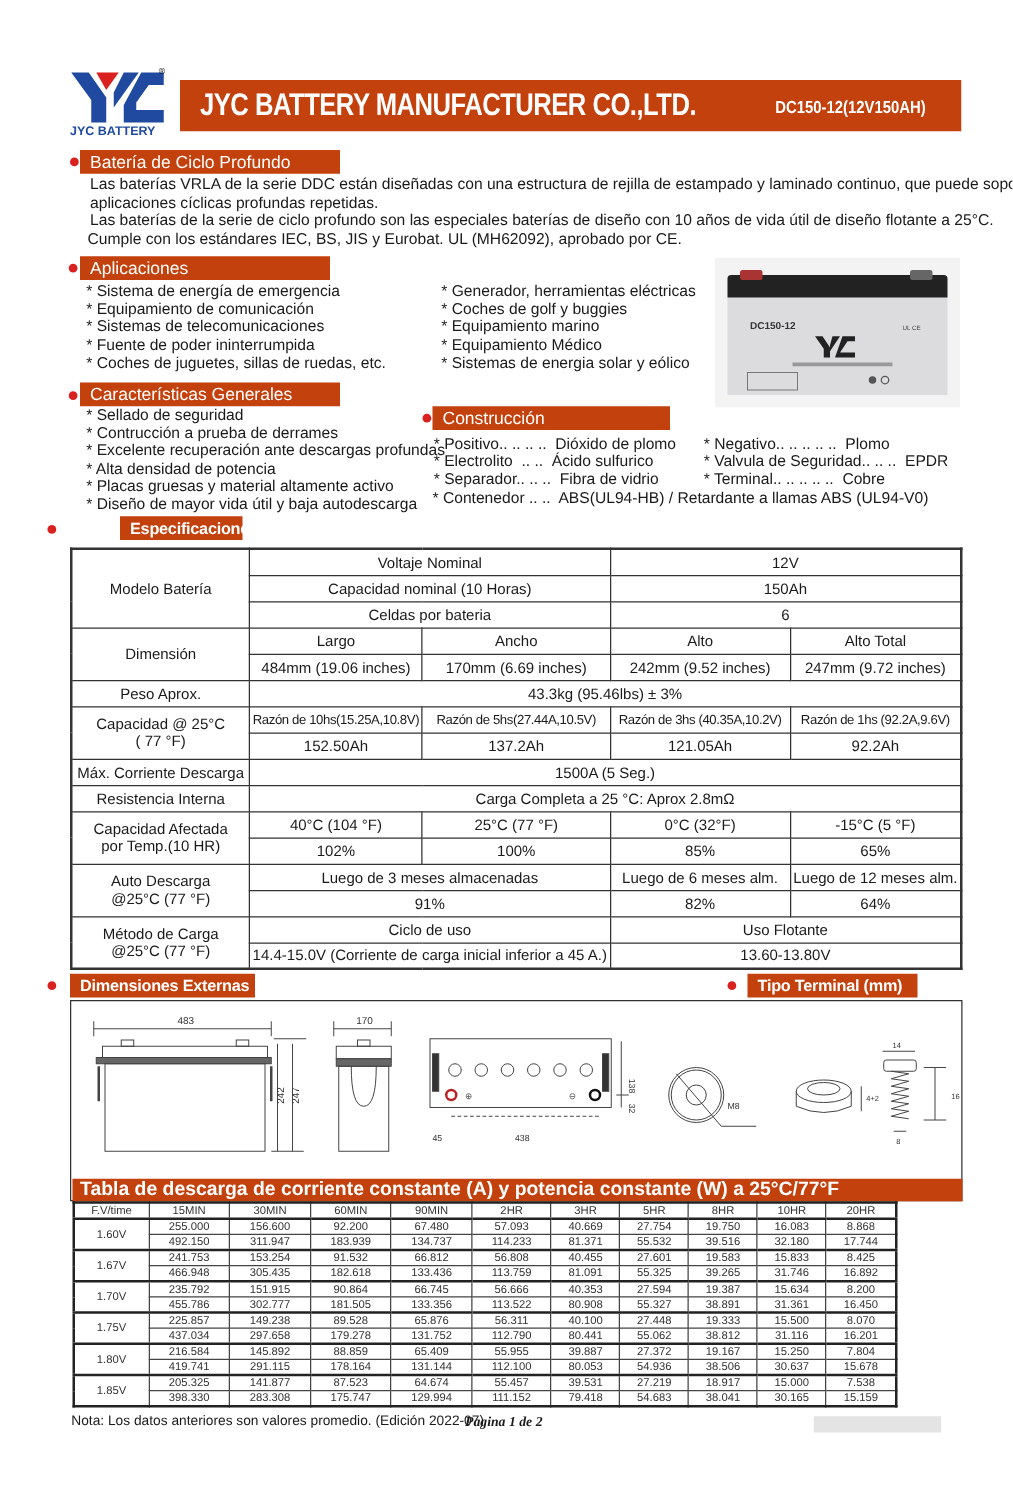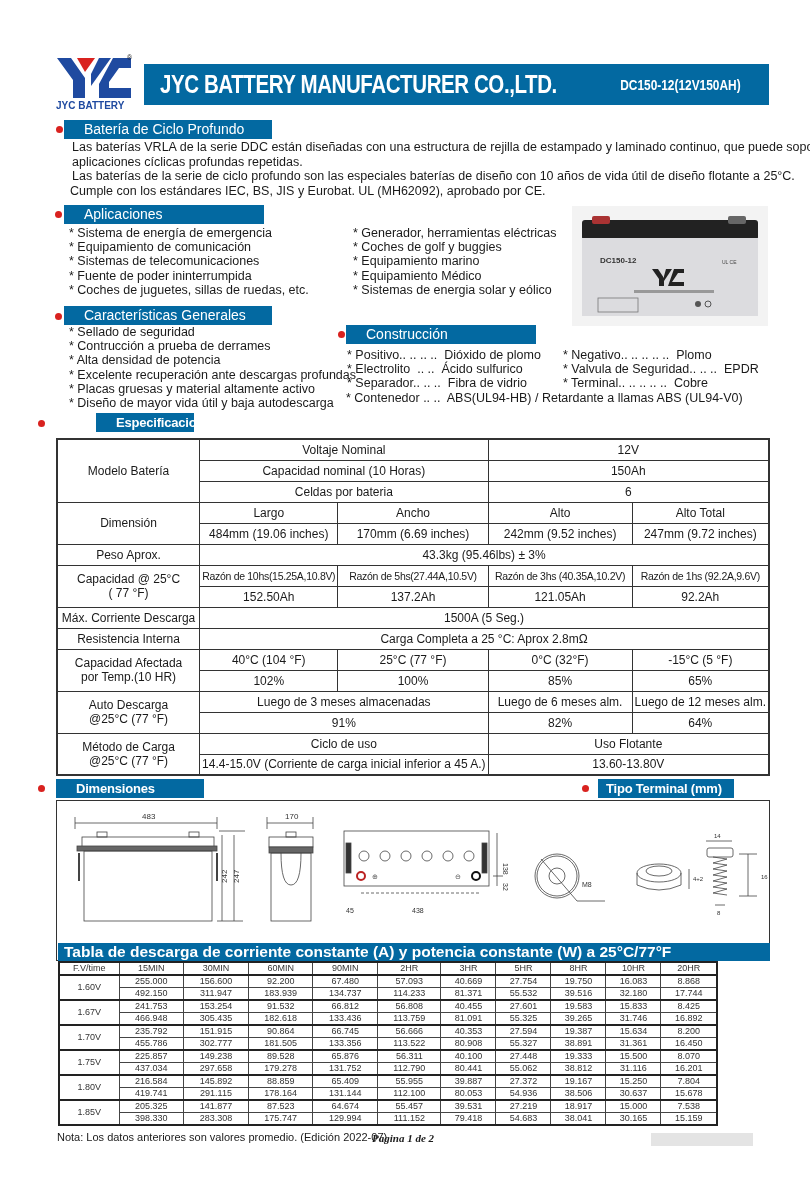--- a/index.html
+++ b/index.html
@@ -1,20 +1,20 @@
 <!DOCTYPE html>
 <html><head>
 <meta charset="utf-8">
 <style>
   * { box-sizing: border-box; margin: 0; padding: 0; }
   body { width: 810px; height: 1200px; background: #fff; font-family: "Liberation Sans", sans-serif; color: #1a1a1a; position: relative; overflow: hidden; }
   .abs { position: absolute; }
-  .blue { background: #0369a1; color: #fff; }
+  .blue { background: #c2410c; color: #fff; }
   .dot { position: absolute; width: 7px; height: 7px; border-radius: 50%; background: #d9221f; }
-  .sec-head { position: absolute; height: 19px; font-size: 14px; line-height: 19px; padding-left: 20px; }
+  .sec-head { position: absolute; height: 19px; font-size: 14px; line-height: 19px; padding-left: 8px; }
   .sec-head.bold { font-weight: bold; font-size: 13px; font-family: "Liberation Sans", sans-serif; letter-spacing: -0.2px; }
   .txt { position: absolute; font-size: 12.5px; line-height: 14.5px; white-space: nowrap; }
   .list div { font-size: 12.5px; line-height: 14.2px; white-space: nowrap; }
 
   
   .logo { left: 55px; top: 56px; width: 80px; height: 56px; }
   .header-bar { left: 144px; top: 64px; width: 625px; height: 41px; }
   .header-title { position: absolute; left: 16px; top: 6px; font-size: 25px; font-weight: bold; letter-spacing: -0.5px; transform: scaleX(0.82); transform-origin: left; white-space: nowrap; }
   .header-model { position: absolute; right: 28px; top: 13px; font-size: 14px; font-weight: bold; transform: scaleX(0.85); transform-origin: right; white-space: nowrap; }
 
@@ -98,22 +98,22 @@
     <circle cx="136" cy="98" r="3" fill="none" stroke="#555"></circle>
     <text x="150" y="58" font-size="5" fill="#444" font-family="Liberation Sans, sans-serif">UL CE</text>
   </svg>
 </div>
 
 <div class="dot" style="left:55px;top:313px;"></div>
 <div class="sec-head blue" style="left:64px;top:306px;width:208px;">Características Generales</div>
 <div class="abs list" style="left:69px;top:325px;">
   <div>* Sellado de seguridad</div>
   <div>* Contrucción a prueba de derrames</div>
+  <div>* Excelente recuperación ante descargas profundas</div>
   <div>* Alta densidad de potencia</div>
-  <div>* Excelente recuperación ante descargas profundas</div>
   <div>* Placas gruesas y material altamente activo</div>
   <div>* Diseño de mayor vida útil y baja autodescarga</div>
 </div>
 
 <div class="dot" style="left:338px;top:331px;"></div>
 <div class="sec-head blue" style="left:346px;top:325px;width:190px;">Construcción</div>
 <div class="abs list" style="left:347px;top:348px;">
   <div style="white-space:pre">* Positivo.. .. .. ..  Dióxido de plomo</div>
   <div style="white-space:pre">* Electrolito  .. ..  Ácido sulfurico</div>
   <div style="white-space:pre">* Separador.. .. ..  Fibra de vidrio</div>

